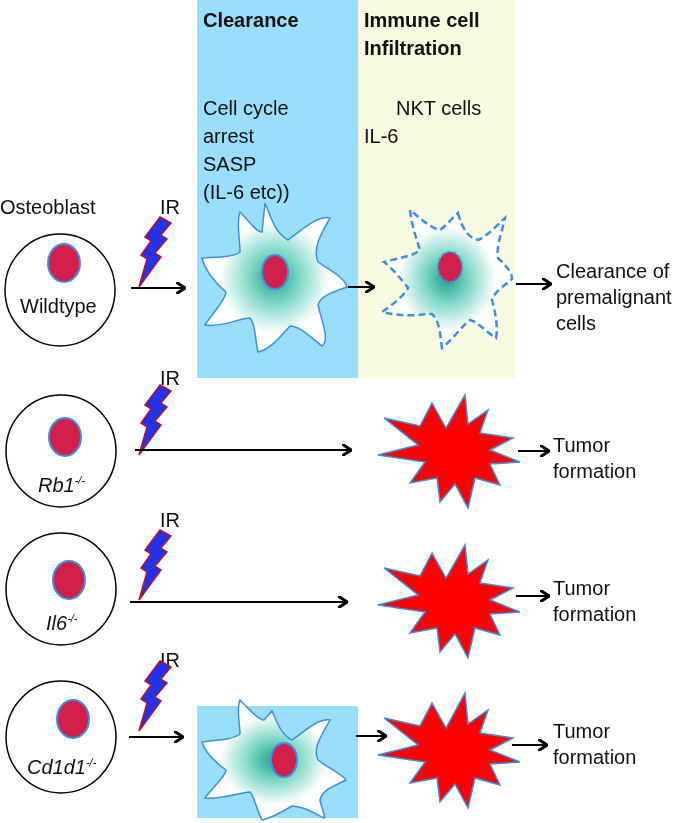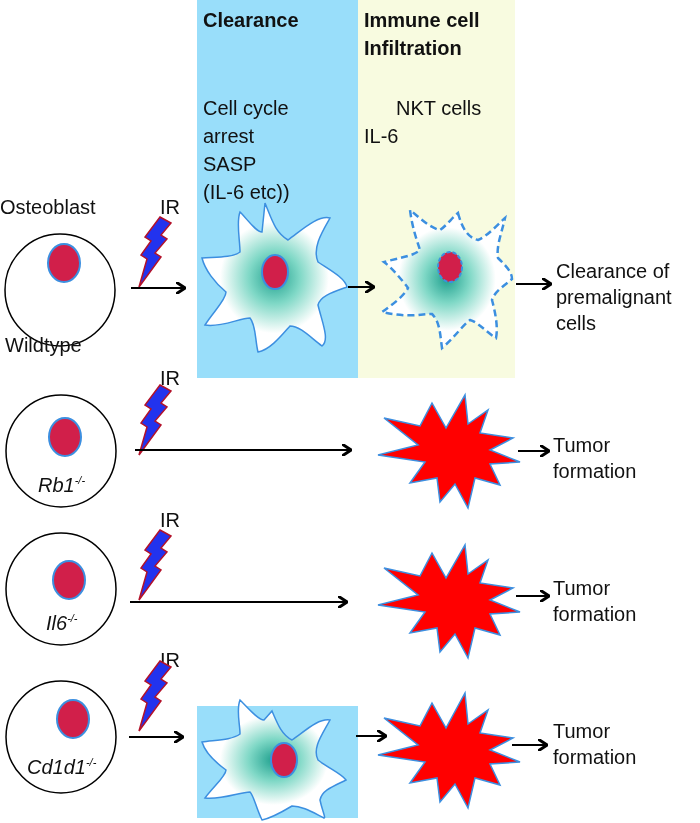--- a/index.html
+++ b/index.html
@@ -102,21 +102,21 @@
   <line x1="129" y1="737" x2="182" y2="737" stroke="#000" stroke-width="2" marker-end="url(#arrow)"></line>
   <g>
     <path d="M272,711 C278,725 282,735 292,740 C304,732 318,718 330,720 C322,735 312,748 318,760 C328,768 342,774 346,780 C334,786 322,790 320,800 C322,810 326,818 324,818 C312,812 302,806 292,806 C282,812 272,818 262,820 C256,808 254,796 250,792 C240,792 222,800 205,798 C214,786 226,776 226,770 C215,762 205,752 202,742 C216,740 232,740 240,734 C240,724 236,710 240,700 C248,708 258,720 264,720 Z" fill="url(#cellGrad)" stroke="#3c8fe0" stroke-width="1.5"></path>
     <ellipse cx="284" cy="760" rx="13" ry="17" fill="#d11f4a" stroke="#3c8fe0" stroke-width="2"></ellipse>
   </g>
   <line x1="356" y1="736" x2="385" y2="736" stroke="#000" stroke-width="2" marker-end="url(#arrow)"></line>
   <polygon fill="#ff0000" stroke="#3c8fe0" stroke-width="1.5" points="432,703 446,728 465,693 468,724 488,710 480,733 513,738 490,750 520,762 490,764 500,785 475,778 468,808 455,784 440,802 437,778 410,783 425,762 378,755 418,745 384,718 420,726"></polygon>
   <line x1="512" y1="745" x2="546" y2="745" stroke="#000" stroke-width="2" marker-end="url(#arrow)"></line>
 </svg>
 
-<div class="abs txt" style="left:5px;top:293px;margin-top:39px;">Wildtype</div>
+<div class="abs txt" style="left:20px;top:293px;">Wildtype</div>
 <div class="abs txt ital" style="left:38px;top:467px;"><span>Rb1</span><sup>-/-</sup></div>
 <div class="abs txt ital" style="left:46px;top:605px;"><span>Il6</span><sup>-/-</sup></div>
 <div class="abs txt ital" style="left:27px;top:749px;"><span>Cd1d1</span><sup>-/-</sup></div>
 
 <div class="abs txt" style="left:556px;top:258px;">Clearance of</div>
 <div class="abs txt" style="left:556px;top:284px;">premalignant</div>
 <div class="abs txt" style="left:556px;top:310px;text-align:center;">cells</div>
 
 <div class="abs txt" style="left:553px;top:432px;">Tumor</div>
 <div class="abs txt" style="left:553px;top:458px;">formation</div>

